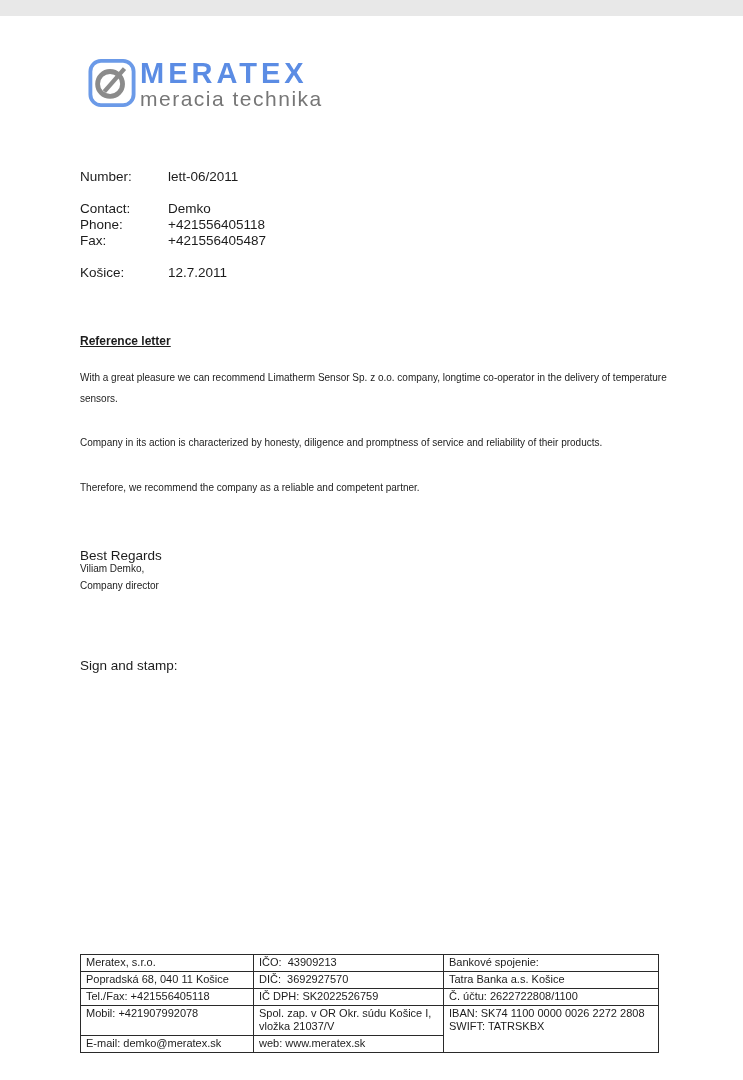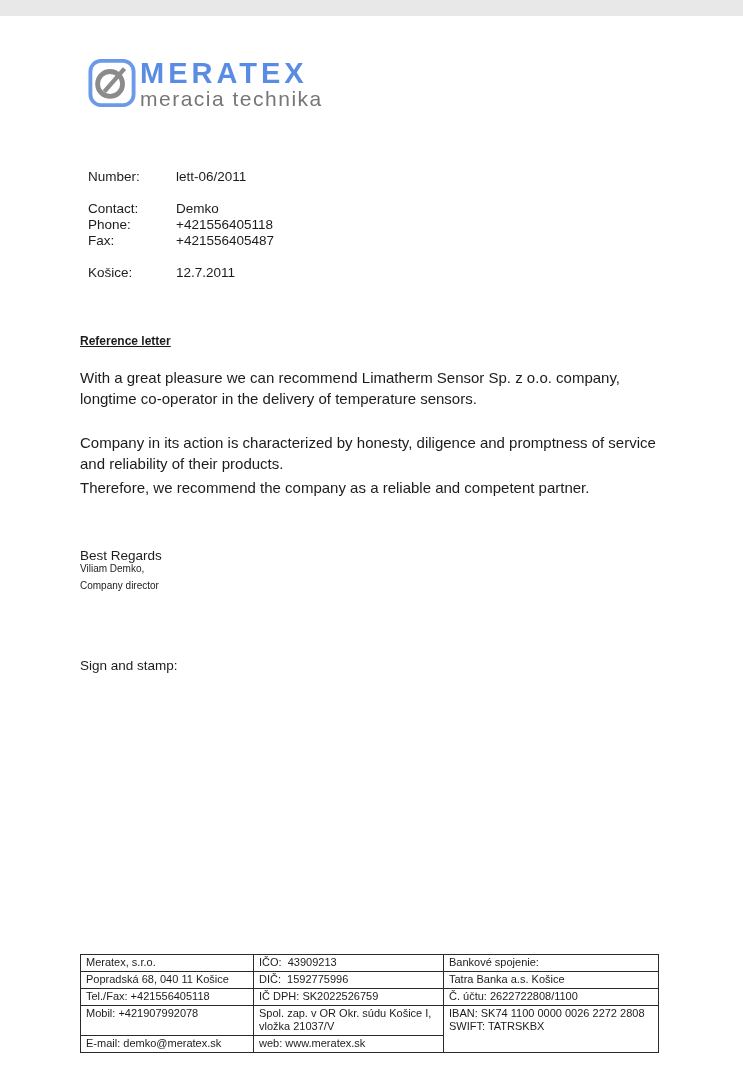--- a/index.html
+++ b/index.html
@@ -21,31 +21,31 @@
   .logo-text { display: flex; flex-direction: column; }
   .brand {
     font-size: 29px; font-weight: bold; letter-spacing: 4px;
     color: #5b8ce4; line-height: 30px;
   }
   .tagline {
     font-size: 21px; color: #767676; letter-spacing: 1.5px; line-height: 22px;
   }
 
   
-  .header-fields { position: absolute; top: 153px; left: 88px; font-size: 13.5px; line-height: 16px; }
+  .header-fields { position: absolute; top: 153px; left: 80px; font-size: 13.5px; line-height: 16px; }
   .field-row { display: flex; }
   .field-row .lbl { width: 88px; }
   .gap16 { height: 16px; }
 
   
   .letter-title {
     position: absolute; top: 318px; left: 80px;
     font-size: 12px; font-weight: bold; text-decoration: underline;
   }
-  .para { position: absolute; left: 80px; width: 588px; font-size: 15px; line-height: 21px; }
+  .para { position: absolute; left: 80px; width: 588px; font-size: 10px; line-height: 21px; }
   .para-1 { top: 351px; }
   .para-2 { top: 416px; }
   .para-3 { top: 461px; }
   .closing { position: absolute; top: 532px; left: 80px; font-size: 13.5px; }
   .signatory { position: absolute; top: 545px; left: 80px; font-size: 10px; line-height: 16.5px; }
   .sign-stamp { position: absolute; top: 642px; left: 80px; font-size: 13.5px; }
 
   
   .footer-table {
     position: absolute; top: 938px; left: 80px; width: 578px;
@@ -121,21 +121,21 @@
 
   <table class="footer-table">
     <tbody>
         <tr>
       <td class="col1">Meratex, s.r.o.</td>
       <td class="col2">IČO:  43909213</td>
       <td class="col3">Bankové spojenie:</td>
     </tr>
     <tr>
       <td>Popradská 68, 040 11 Košice</td>
-      <td>DIČ:  1592775996</td>
+      <td>DIČ:  3692927570</td>
       <td>Tatra Banka a.s. Košice</td>
     </tr>
     <tr>
       <td>Tel./Fax: +421556405118</td>
       <td>IČ DPH: SK2022526759</td>
       <td>Č. účtu: 2622722808/1100</td>
     </tr>
     <tr>
       <td>Mobil: +421907992078</td>
       <td>Spol. zap. v OR Okr. súdu Košice I,

